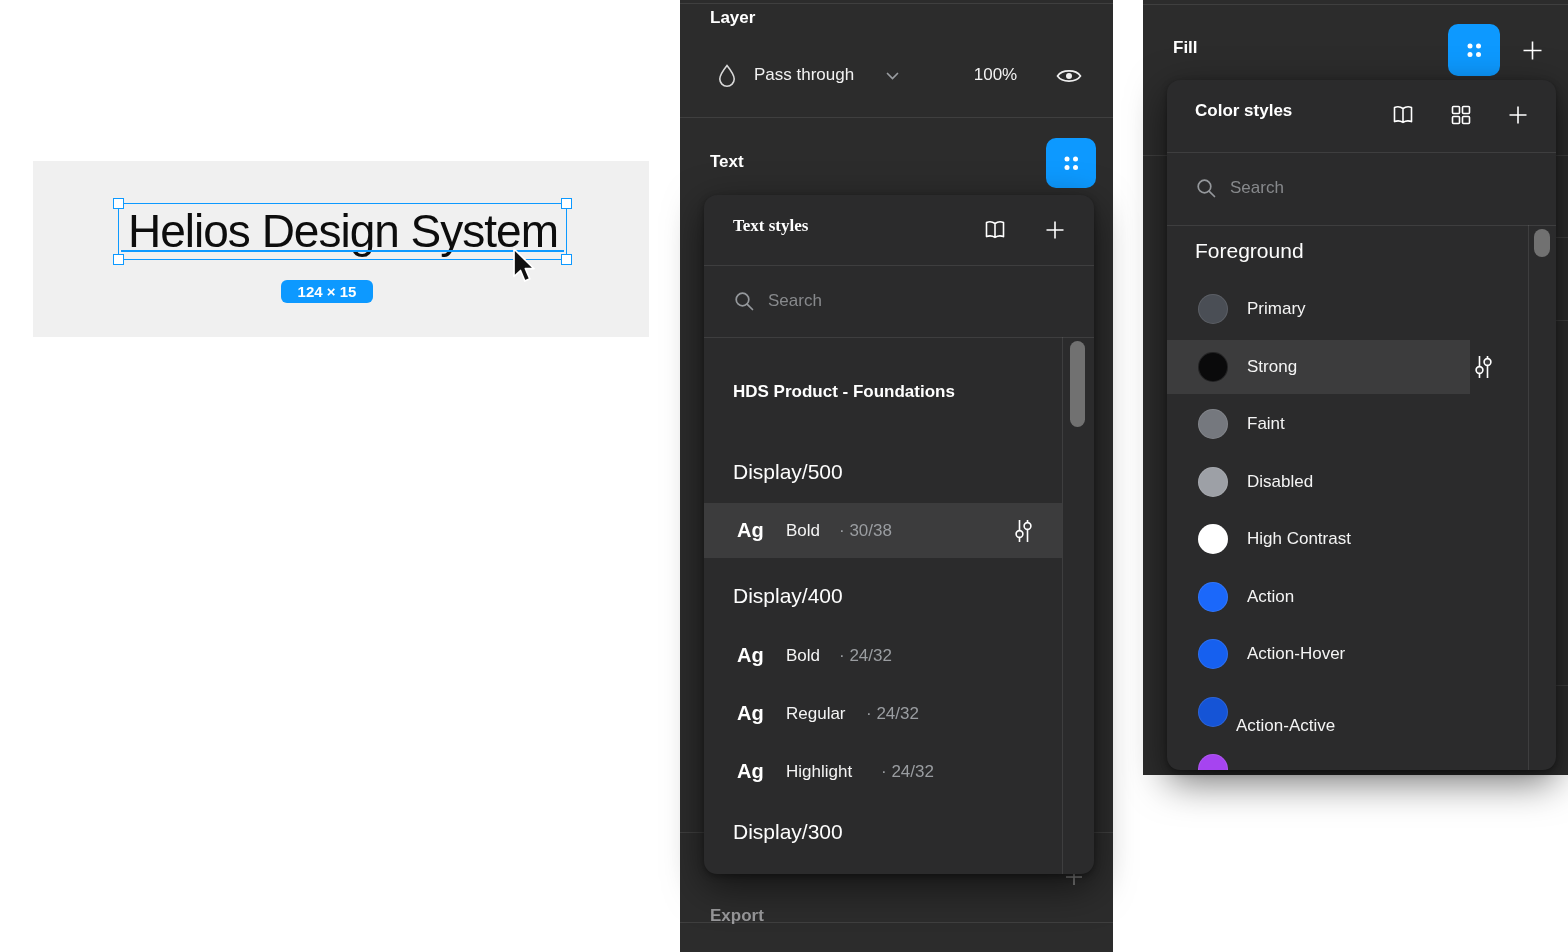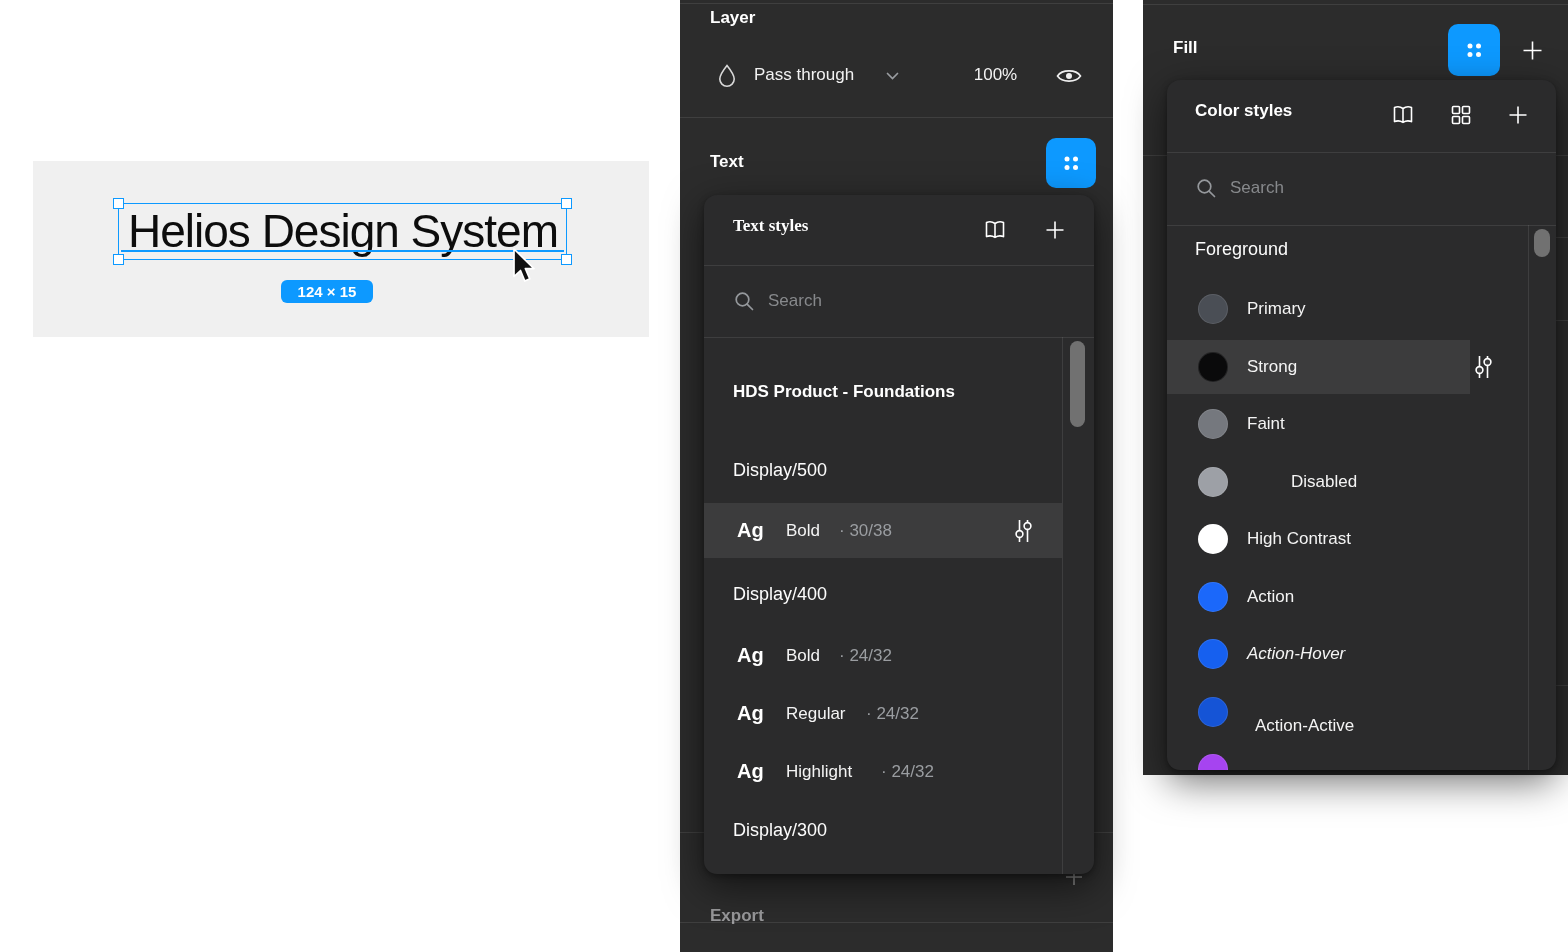--- a/index.html
+++ b/index.html
@@ -5,21 +5,21 @@
   html,body{margin:0;padding:0;background:#ffffff;}
   body{font-family:"Liberation Sans","DejaVu Sans",sans-serif;-webkit-font-smoothing:antialiased;}
   #scene{position:relative;width:1568px;height:952px;overflow:hidden;background:#ffffff;}
   .abs{position:absolute;}
   .panel{position:absolute;background:var(--panel-bg);}
   .divider{position:absolute;height:1px;background:var(--divider);}
   .popup{position:absolute;background:var(--popup-bg);border-radius:13px;overflow:hidden;
          box-shadow:0 2px 6px rgba(0,0,0,.35),0 12px 38px rgba(0,0,0,.55);}
   .sec-title{font-size:17px;font-weight:700;color:#ffffff;white-space:nowrap;}
   .popup-title{font-size:17px;font-weight:700;color:#ffffff;white-space:nowrap;}
-  .group-label{font-size:18px;font-weight:400;color:#fdfdfd;white-space:nowrap;text-align:right;}
+  .group-label{font-size:21px;font-weight:400;color:#fdfdfd;white-space:nowrap;text-align:right;}
   .lib-header{font-size:17px;font-weight:700;color:#ffffff;white-space:nowrap;}
   .item-name{font-size:17px;color:#f4f4f4;white-space:nowrap;}
   .item-detail{font-size:17px;color:var(--text-secondary);white-space:nowrap;margin-left:7px;}
   .ag-sample{font-size:20px;font-weight:700;color:#ffffff;}
   .search-ph{font-size:17px;color:#87898c;}
   .blend-label{font-size:17px;color:#f2f2f2;}
   .opacity-val{font-size:17px;color:#f2f2f2;}
   .row{position:absolute;display:flex;align-items:center;}
   .row.sel{background:var(--row-highlight);}
   .swatch{position:absolute;width:30px;height:30px;border-radius:50%;box-shadow:inset 0 0 0 1px rgba(255,255,255,.10);}
@@ -208,37 +208,37 @@
           <circle cx="9.5" cy="18" r="3.4" fill="#3c3c3d" stroke="#ffffff" stroke-width="1.6"></circle>
           <circle cx="17.5" cy="10" r="3.4" fill="#3c3c3d" stroke="#ffffff" stroke-width="1.6"></circle>
         </svg>
       </div>
       <div class="row" style="left:0;top:317px;width:361px;height:54px;">
         <span class="swatch" style="left: 31px; background-color: rgb(117, 120, 126);"></span>
         <span class="item-name" style="position:absolute;left:80px;">Faint</span>
       </div>
       <div class="row" style="left:0;top:375px;width:361px;height:54px;">
         <span class="swatch" style="left: 31px; background-color: rgb(157, 160, 166);"></span>
-        <span class="item-name" style="position:absolute;left:80px;margin-left:44px;">Disabled</span>
+        <span class="item-name" style="position:absolute;left:80px;">Disabled</span>
       </div>
       <div class="row" style="left:0;top:432px;width:361px;height:54px;">
         <span class="swatch" style="left: 31px; background-color: rgb(255, 255, 255);"></span>
         <span class="item-name" style="position:absolute;left:80px;">High Contrast</span>
       </div>
       <div class="row" style="left:0;top:490px;width:361px;height:54px;">
         <span class="swatch" style="left: 31px; background-color: rgb(27, 104, 250);"></span>
         <span class="item-name" style="position:absolute;left:80px;">Action</span>
       </div>
       <div class="row" style="left:0;top:547px;width:361px;height:54px;">
         <span class="swatch" style="left: 31px; background-color: rgb(22, 96, 239);"></span>
-        <span class="item-name" style="position:absolute;left:80px;font-style:italic;">Action-Hover</span>
+        <span class="item-name" style="position:absolute;left:80px;">Action-Hover</span>
       </div>
       <div class="row" style="left:0;top:605px;width:361px;height:54px;">
         <span class="swatch" style="left: 31px; background-color: rgb(21, 84, 214);"></span>
-        <span class="item-name" style="position:absolute;left:88px;margin-top:28px;">Action-Active</span>
+        <span class="item-name" style="position:absolute;left:69px;margin-top:28px;">Action-Active</span>
       </div>
       <div class="row" style="left:0;top:662px;width:361px;height:54px;">
         <span class="swatch" style="left: 31px; background-color: rgb(166, 68, 240);"></span>
         <span class="item-name" style="position:absolute;left:80px;margin-top:40px;">Highlight</span>
       </div>
     </div>
   </div>
 
 </div>
 

